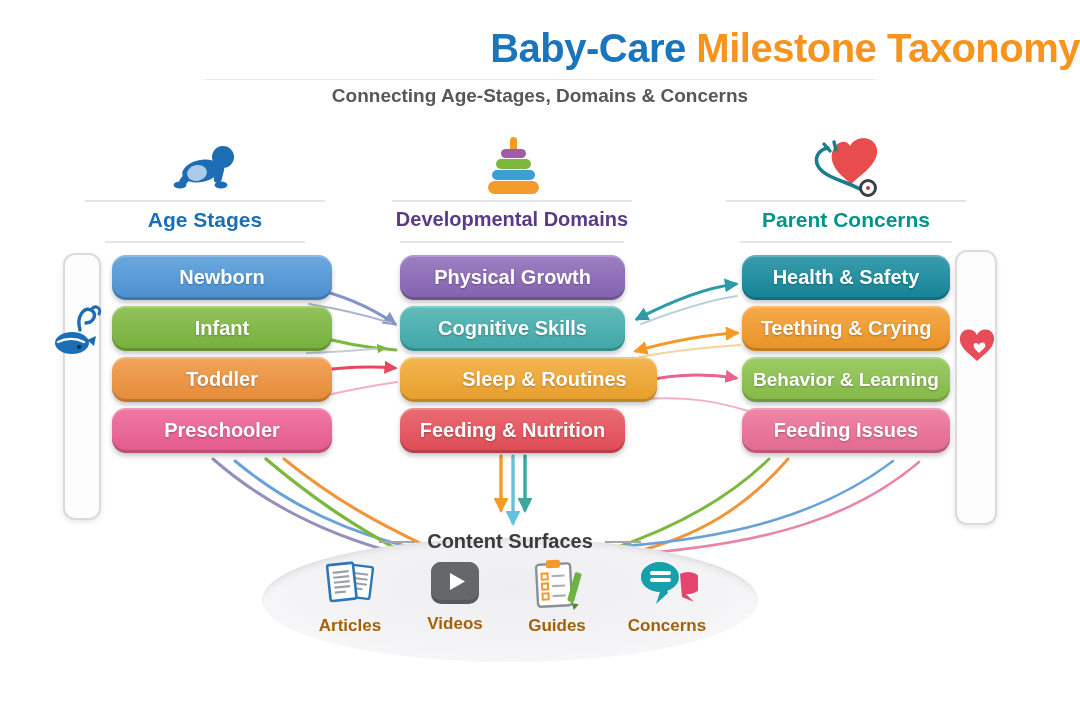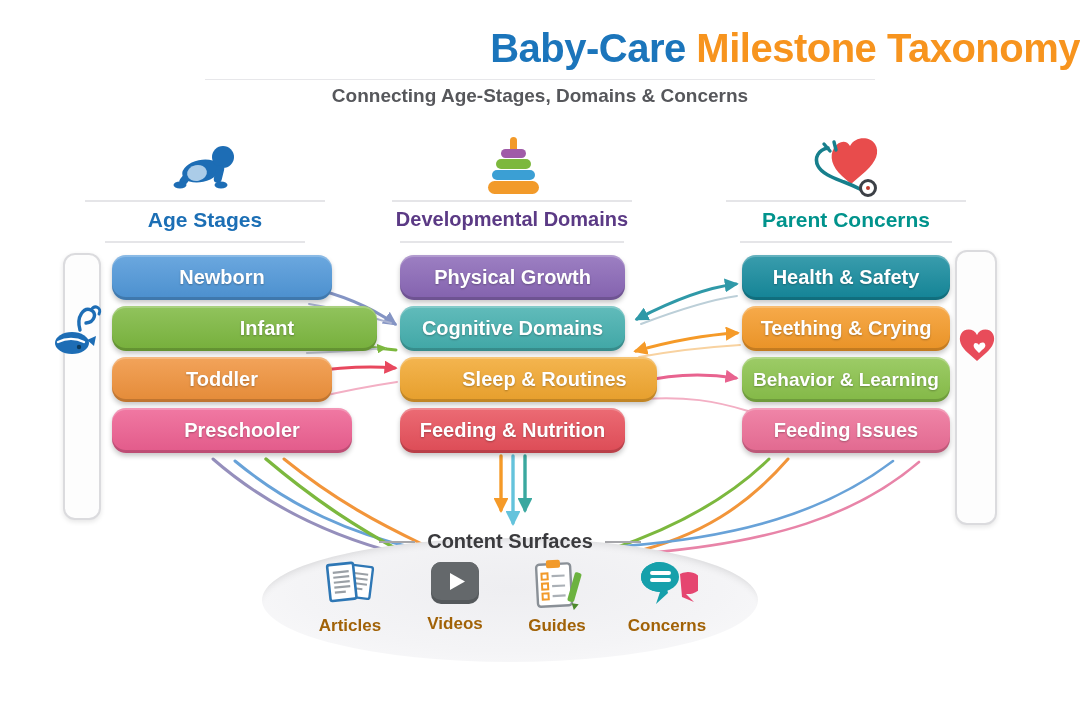--- a/index.html
+++ b/index.html
@@ -149,26 +149,26 @@
     <path d="M22 14 C12 16 8 24 12 32 C16 40 28 44 38 48 C46 51 52 54 56 56" stroke="#177f8c" stroke-width="3.6" fill="none" stroke-linecap="round"></path>
     <path d="M18 10 L24 17 M28 8 L30 16" stroke="#177f8c" stroke-width="3.4" fill="none" stroke-linecap="round"></path>
     <circle cx="62" cy="54" r="7.5" fill="#ffffff" stroke="#3c4046" stroke-width="3"></circle>
     <circle cx="62" cy="54" r="2" fill="#c0392b"></circle>
   </svg>
   <div class="colline" style="left:726px;top:200px;width:240px;"></div>
   <div class="coltitle" style="left: 726px; width: 240px; color: rgb(0, 147, 140);">Parent Concerns</div>
   <div class="colline" style="left:740px;top:241px;width:212px;"></div>
 
   <div class="pill col-l r0 z2" style="background-color: rgb(79, 151, 217);">Newborn</div>
-  <div class="pill col-l r1 z2" style="background-color: rgb(124, 184, 62); padding-left: 45px;">Infant</div>
+  <div class="pill col-l r1 z2" style="background-color: rgb(124, 184, 62);">Infant</div>
   <div class="pill col-l r2 z2" style="background-color: rgb(240, 146, 59);">Toddler</div>
-  <div class="pill col-l r3 z2" style="background-color: rgb(238, 95, 145); padding-left: 20px;">Preschooler</div>
+  <div class="pill col-l r3 z2" style="background-color: rgb(238, 95, 145);">Preschooler</div>
 
   <div class="pill col-m r0 z2" style="background-color: rgb(138, 103, 183);">Physical Growth</div>
-  <div class="pill col-m r1 z2" style="background-color: rgb(67, 175, 174);">Cognitive Domains</div>
+  <div class="pill col-m r1 z2" style="background-color: rgb(67, 175, 174);">Cognitive Skills</div>
   <div class="pill col-m r2 z2" style="background-color: rgb(242, 167, 46); padding-left: 32px;">Sleep &amp; Routines</div>
   <div class="pill col-m r3 z2" style="background-color: rgb(232, 79, 90);">Feeding &amp; Nutrition</div>
 
   <div class="pill col-r r0 z2" style="background-color: rgb(20, 138, 157);">Health &amp; Safety</div>
   <div class="pill col-r r1 z2" style="background-color: rgb(245, 154, 40);">Teething &amp; Crying</div>
   <div class="pill col-r r2 z2" style="font-size: 19px; background-color: rgb(138, 194, 74);">Behavior &amp; Learning</div>
   <div class="pill col-r r3 z2" style="background-color: rgb(237, 110, 151);">Feeding Issues</div>
 
   <div class="tab z2" style="left:63px;top:253px;width:38px;height:267px;"></div>
   <svg class="abs z3" style="left:52px;top:298px" width="52" height="62" viewBox="0 0 52 62">

